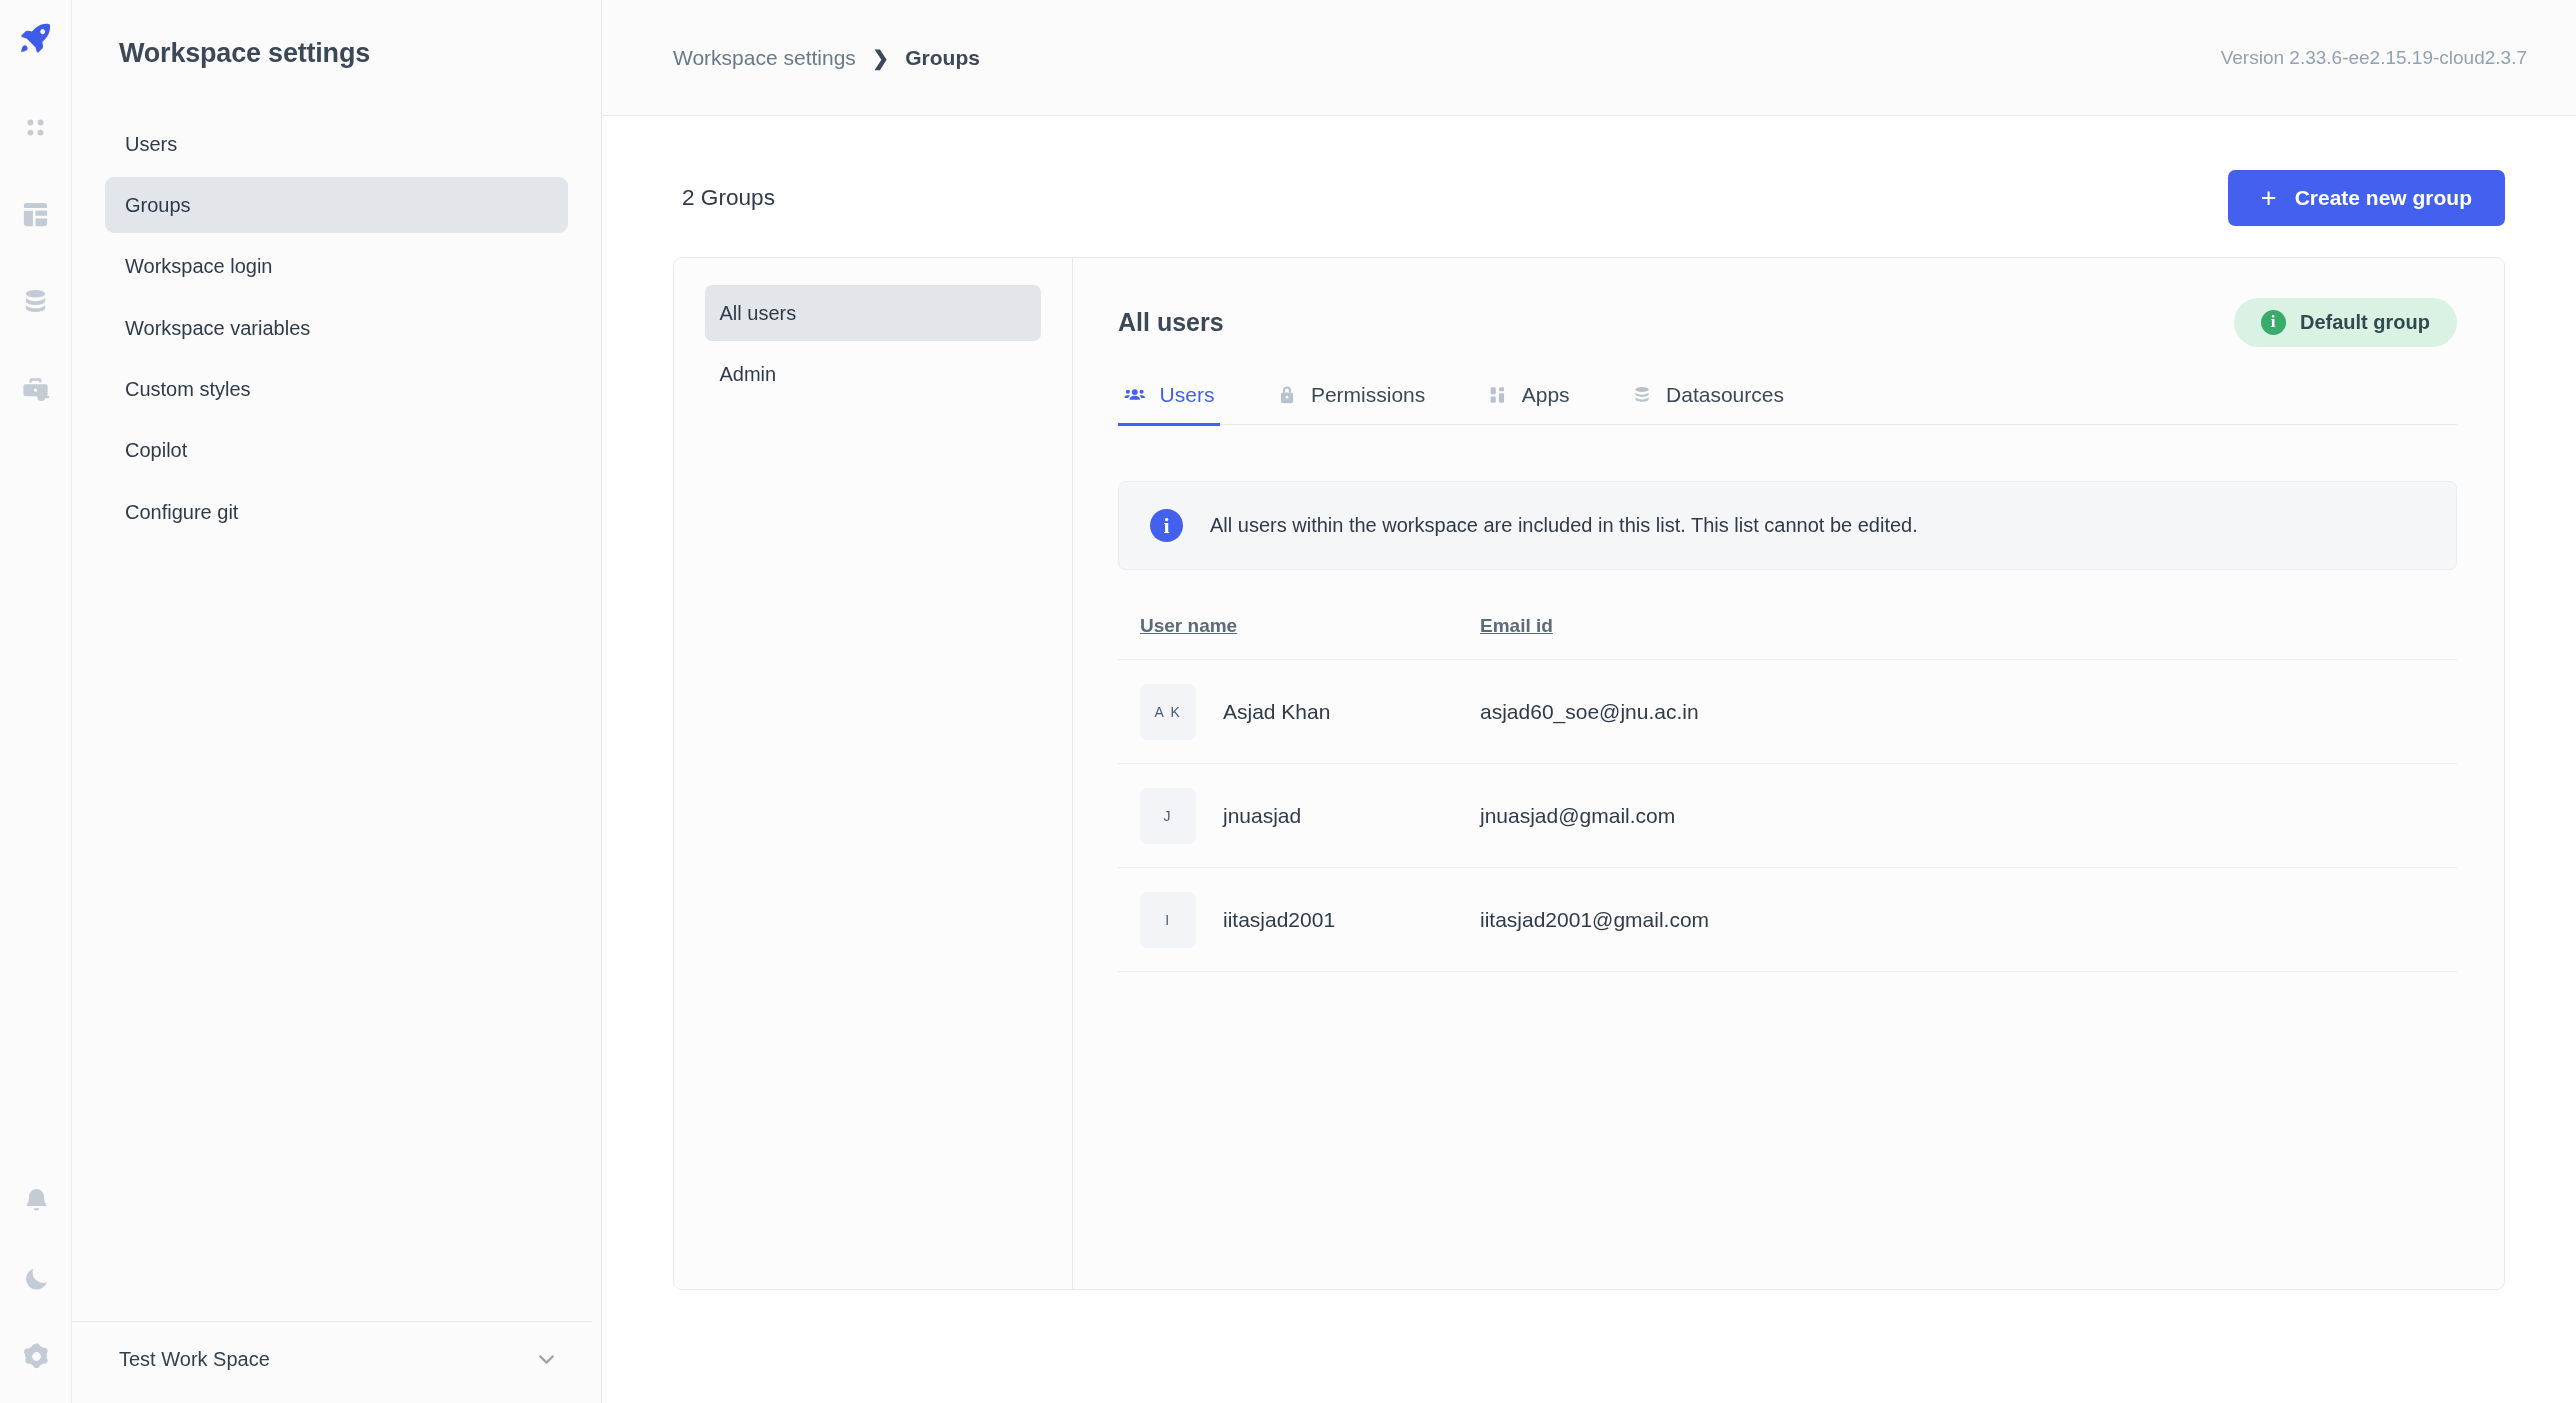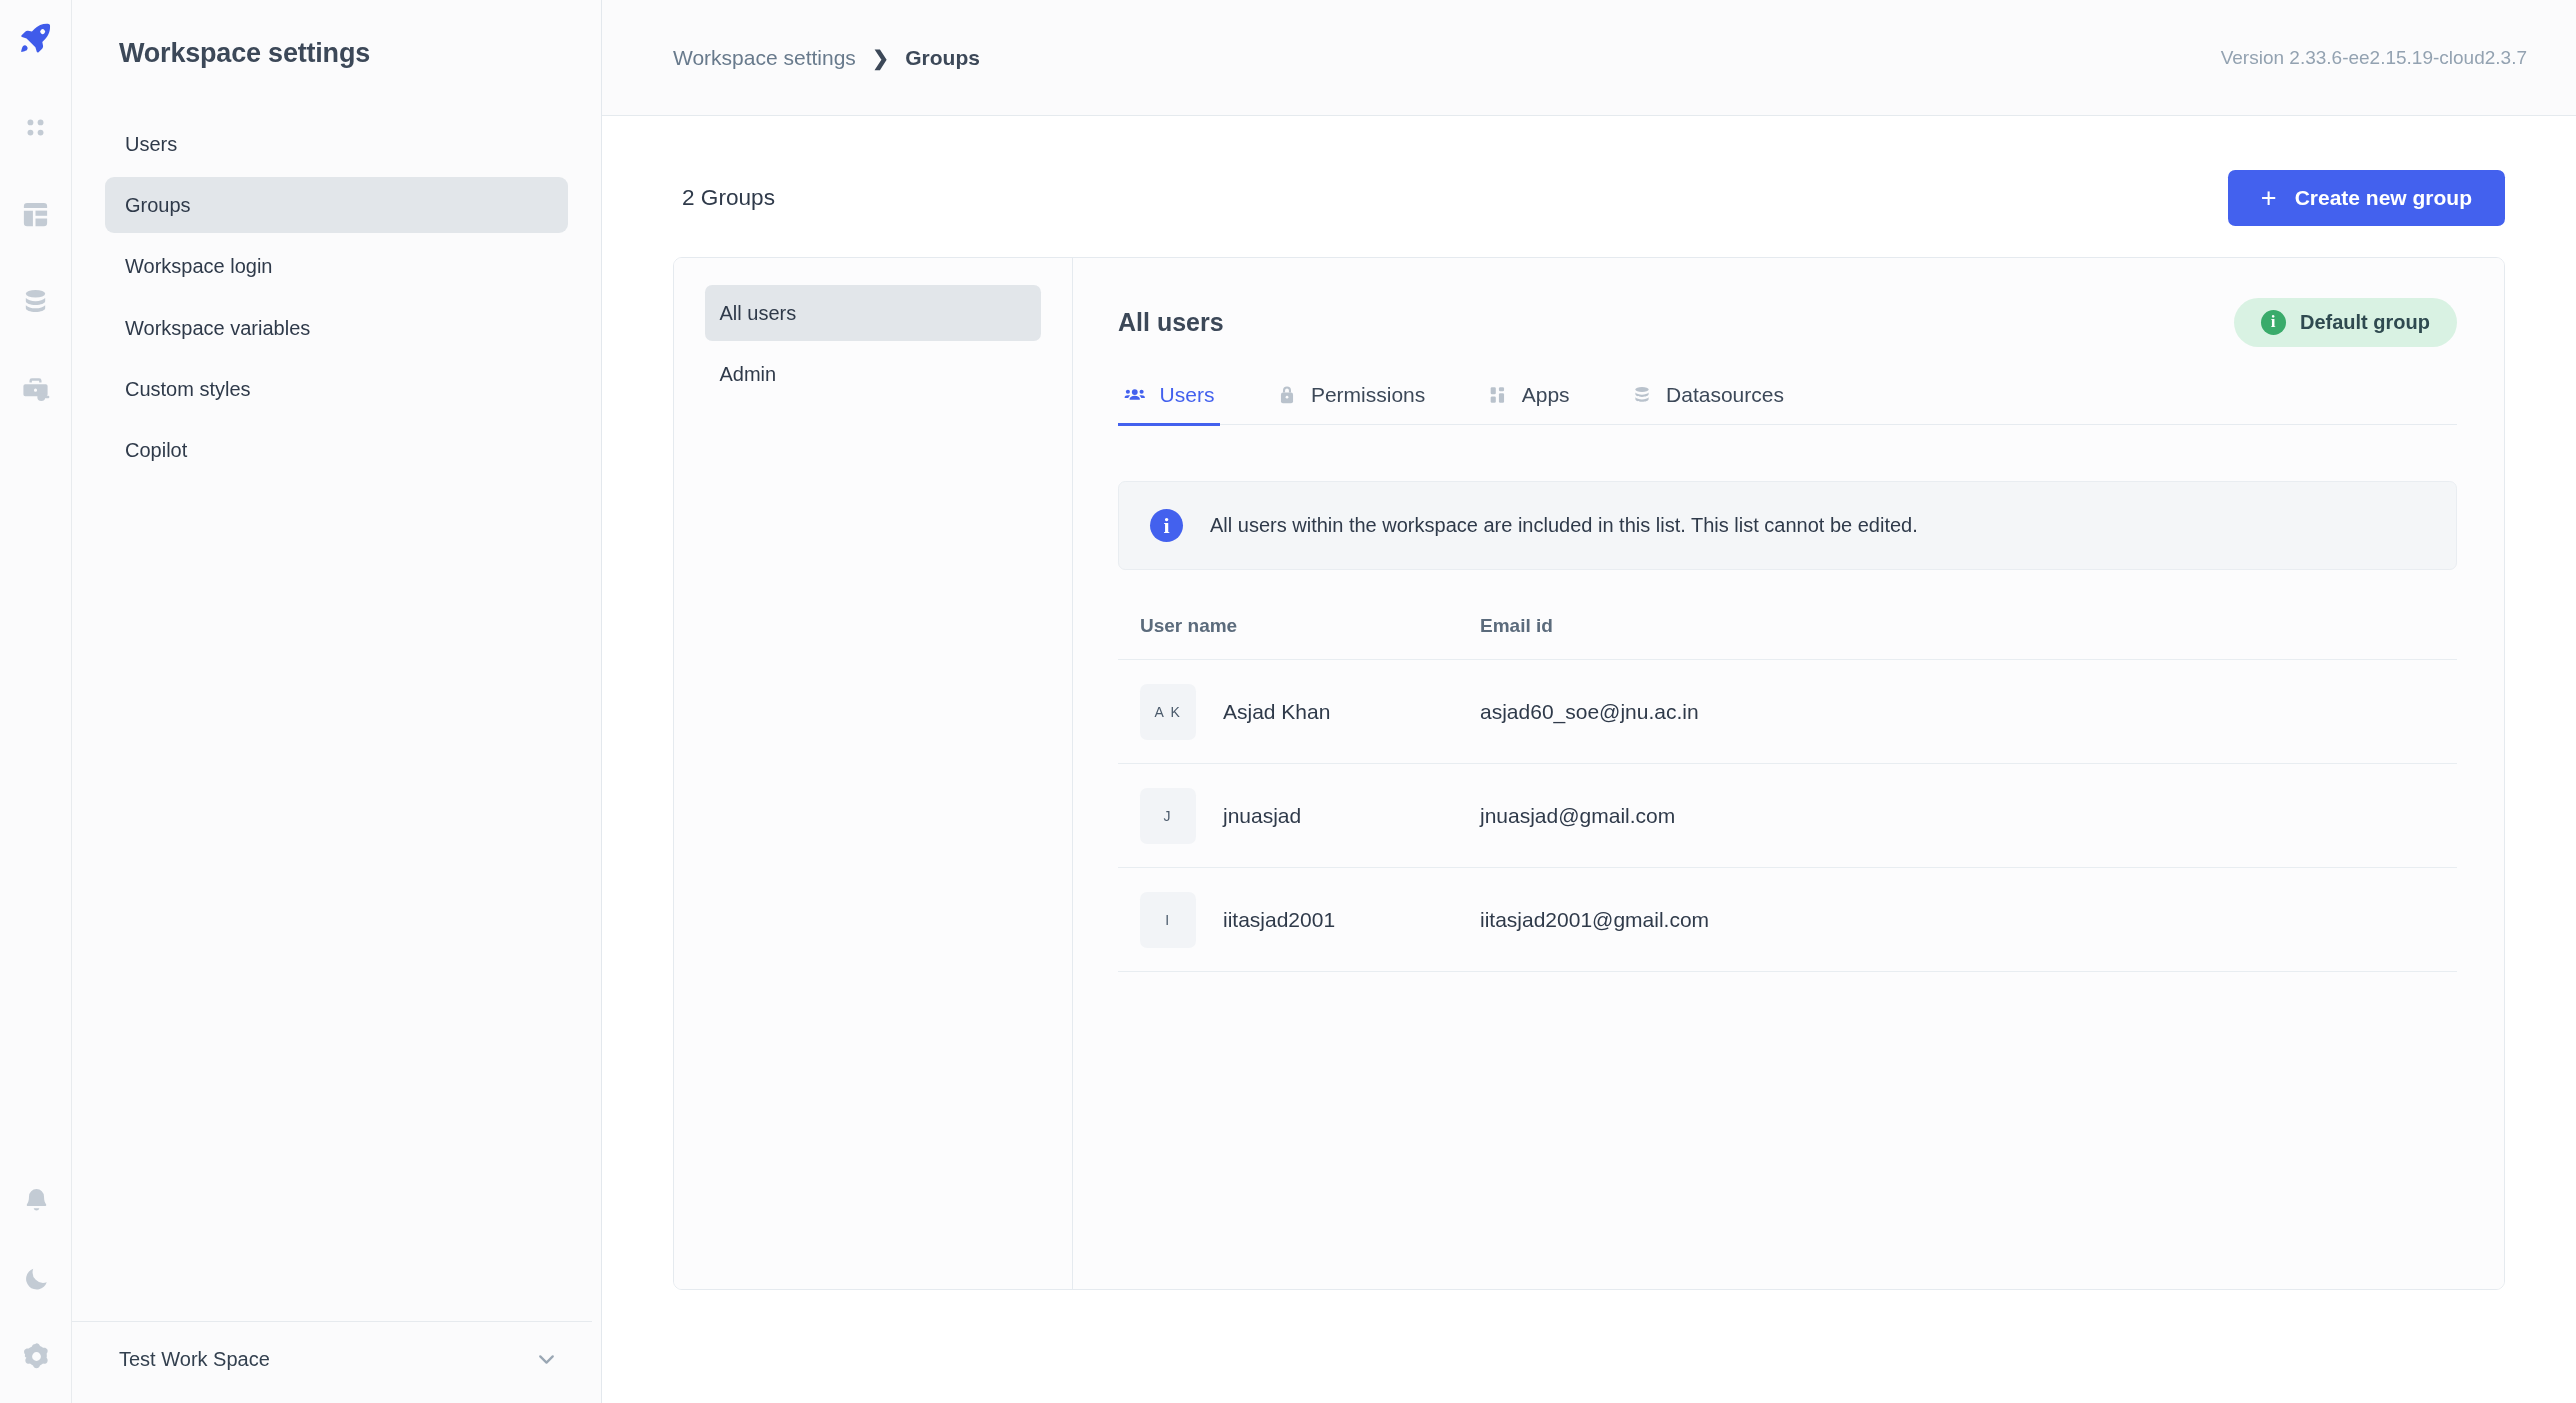--- a/index.html
+++ b/index.html
@@ -148,21 +148,21 @@
     width: 33px; height: 33px; border-radius: 50%; background: #4361ee;
     color: #fff; display: flex; align-items: center; justify-content: center;
     font-size: 22px; font-weight: 700; font-family: "Liberation Serif", serif;
     flex: 0 0 33px;
   }
   .info-text { font-size: 20px; color: #2f3a4a; }
 
   .tbl { width: 100%; margin-top: 45px; border-collapse: collapse; }
   .tbl th {
     text-align: left; font-size: 19px; font-weight: 700; color: #5b6b7c;
-    padding: 0 0 22px 0; border-bottom: 0.9px solid #e8edf1;
+    padding: 0 0 22px 0; border-bottom: 0.9px solid #e8edf1; text-decoration: underline;
   }
   .tbl th.col-name { width: 362px; padding-left: 22px; }
   .tbl td { border-bottom: 0.9px solid #e8edf1; padding: 23.5px 0; vertical-align: middle; }
   .tbl td.cell-user { padding-left: 22px; }
   .user-cell { display: flex; align-items: center; gap: 27px; }
   .avatar {
     width: 56px; height: 56px; border-radius: 7.2px; background: #f2f4f7;
     display: flex; align-items: center; justify-content: center;
     font-size: 14px; color: #4b5a6b; letter-spacing: 1.8px; flex: 0 0 56px;
   }
@@ -250,20 +250,23 @@
         <span>Workspace login</span>
       </div>
       <div class="nav-item">
         <span>Workspace variables</span>
       </div>
       <div class="nav-item">
         <span>Custom styles</span>
       </div>
       <div class="nav-item">
         <span>Copilot</span>
+      </div>
+      <div class="nav-item">
+        <span>Configure git</span>
       </div>
     </div>
 
     <div class="ws-switcher">
       <span class="ws-name">Test Work Space</span>
       <span>
         <svg width="25" height="25" viewBox="0 0 24 24" fill="none" stroke="#9aa7b4" stroke-width="2.2" stroke-linecap="round" stroke-linejoin="round">
           <polyline points="6 9 12 15 18 9"></polyline>
         </svg>
       </span>

